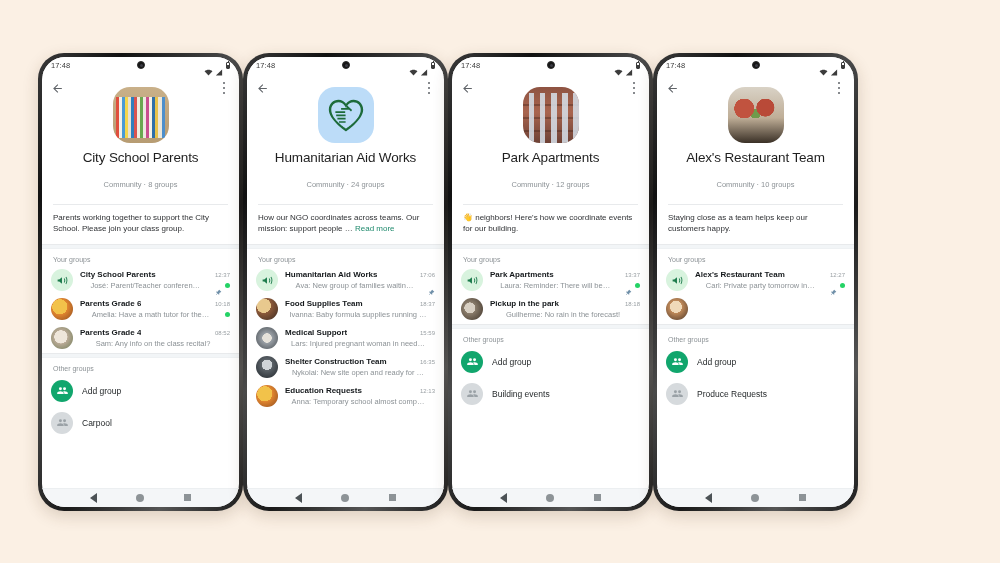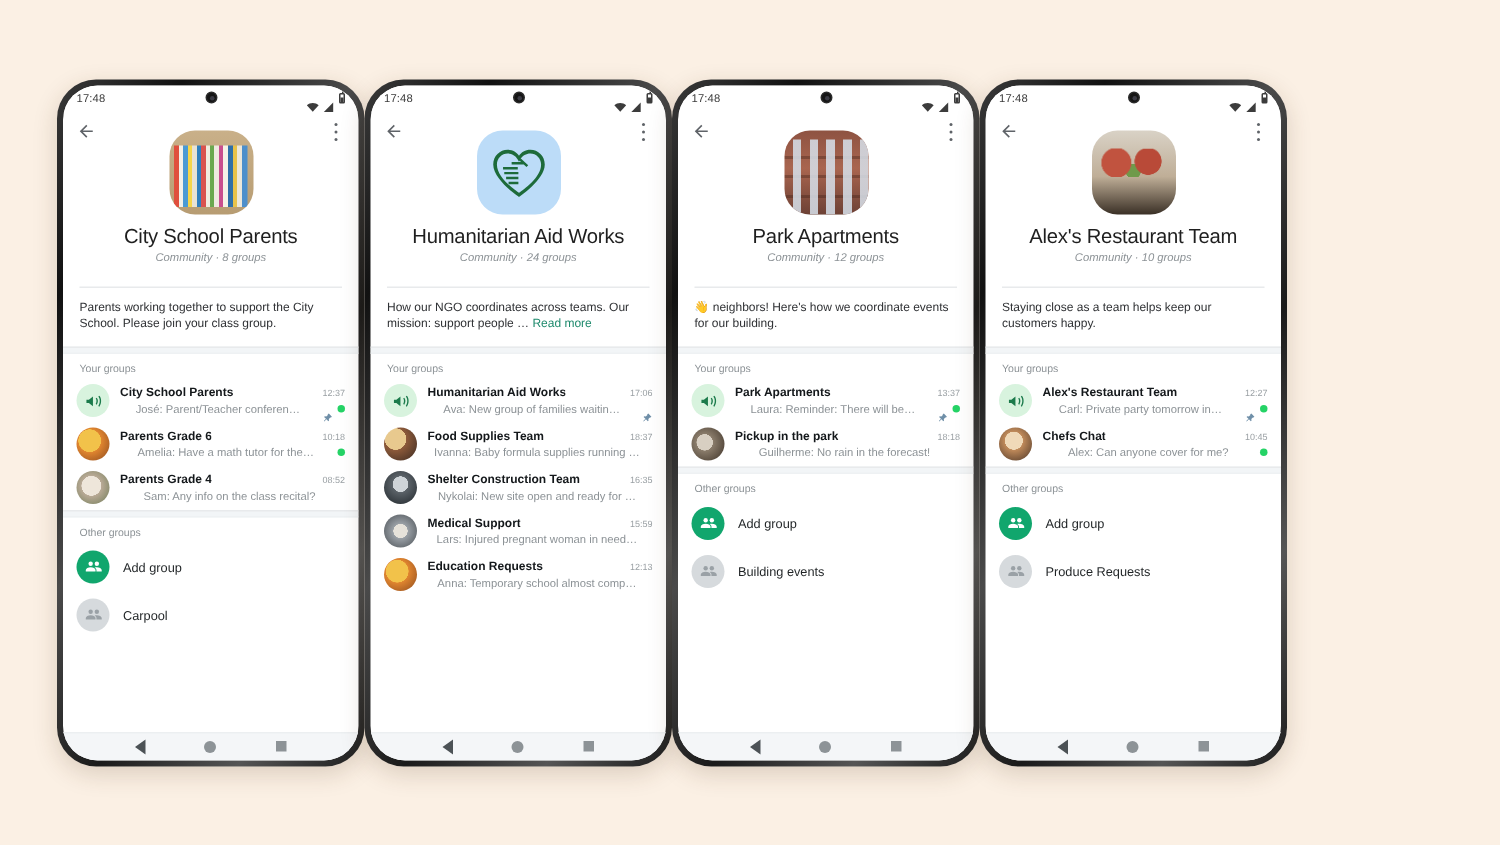--- a/index.html
+++ b/index.html
@@ -114,24 +114,23 @@
   }
   .comm-title {
     margin-top: 7px;
     font-size: 13.5px;
     color: #1f1f1f;
     letter-spacing: -0.15px;
     text-align: center;
     white-space: nowrap;
   }
   .comm-sub {
-    margin-top: 2px;
+    margin-top: 15px;
     font-size: 7.5px;
     color: #8c9296;
-    font-style: italic;
   }
 
   .divider-line { height:1px; background:#e8eaec; margin: 7px 11px 0; }
 
   .comm-desc {
     flex: 0 0 auto;
     padding: 7px 11px 9px;
     font-size: 8px;
     line-height: 1.45;
     color: #2f3134;
@@ -433,41 +432,41 @@
                 <div class="chat-name">Food Supplies Team</div>
                 <div class="chat-time">18:37</div>
               </div>
               <div class="chat-line2">
                 <div class="chat-msg">Ivanna: Baby formula supplies running …</div>
                 <div class="chat-badges"></div>
               </div>
             </div>
           </div>
           <div class="chat-row">
+            <div class="avatar ph-f"></div>
+            <div class="chat-body">
+              <div class="chat-line1">
+                <div class="chat-name">Medical Support</div>
+                <div class="chat-time">15:59</div>
+              </div>
+              <div class="chat-line2">
+                <div class="chat-msg">Lars: Injured pregnant woman in need…</div>
+                <div class="chat-badges"></div>
+              </div>
+            </div>
+          </div>
+          <div class="chat-row">
             <div class="avatar ph-b"></div>
             <div class="chat-body">
               <div class="chat-line1">
                 <div class="chat-name">Shelter Construction Team</div>
                 <div class="chat-time">16:35</div>
               </div>
               <div class="chat-line2">
                 <div class="chat-msg">Nykolai: New site open and ready for …</div>
-                <div class="chat-badges"></div>
-              </div>
-            </div>
-          </div>
-          <div class="chat-row">
-            <div class="avatar ph-f"></div>
-            <div class="chat-body">
-              <div class="chat-line1">
-                <div class="chat-name">Medical Support</div>
-                <div class="chat-time">15:59</div>
-              </div>
-              <div class="chat-line2">
-                <div class="chat-msg">Lars: Injured pregnant woman in need…</div>
                 <div class="chat-badges"></div>
               </div>
             </div>
           </div>
           <div class="chat-row">
             <div class="avatar ph-d"></div>
             <div class="chat-body">
               <div class="chat-line1">
                 <div class="chat-name">Education Requests</div>
                 <div class="chat-time">12:13</div>
@@ -644,32 +643,20 @@
                   <span class="pin-icon"><svg viewBox="0 0 24 24" width="7" height="7">
                       <path d="M14.5 2.5 l7 7 -2.1 2.1 -1.4 -.4 -3.6 3.6 .6 3.4 -1.7 1.7 -4.3 -4.3 -5 5 -1.1 -1.1 5 -5 -4.3 -4.3 1.7 -1.7 3.4 .6 3.6 -3.6 -.4 -1.4 z" fill="#6f8fa8"></path>
                     </svg></span>
                   <span class="unread-dot"></span>
                 </div>
               </div>
             </div>
           </div>
           <div class="chat-row">
             <div class="avatar ph-g"></div>
-            <div class="chat-body">
-              <div class="chat-line1">
-                <div class="chat-name">Chefs Chat</div>
-                <div class="chat-time">10:45</div>
-              </div>
-              <div class="chat-line2">
-                <div class="chat-msg">Alex: Can anyone cover for me?</div>
-                <div class="chat-badges">
-                  <span class="unread-dot"></span>
-                </div>
-              </div>
-            </div>
           </div>
           <div class="thick-sep"></div>
           <div class="section-label">Other groups</div>
           <div class="simple-row">
             <div class="avatar add-group">
               <svg viewBox="0 0 24 20" width="13" height="11">
                 <path d="M8.2 9.6 a2.7 2.7 0 1 0 0 -5.4 a2.7 2.7 0 0 0 0 5.4 z" fill="#ffffff"></path>
                 <path d="M15.8 9.6 a2.7 2.7 0 1 0 0 -5.4 a2.7 2.7 0 0 0 0 5.4 z" fill="#ffffff"></path>
                 <path d="M8.2 11.2 c-3 0-6 1.5-6 3.4 v1.8 h12 v-1.8 c0-1.9-3-3.4-6-3.4 z" fill="#ffffff"></path>
                 <path d="M15.8 11.2 c-.9 0-1.9 .15-2.8 .45 1.4 .9 2.3 2 2.3 3 v1.75 h6.5 v-1.8 c0-1.9-3-3.4-6-3.4 z" fill="#ffffff"></path>

